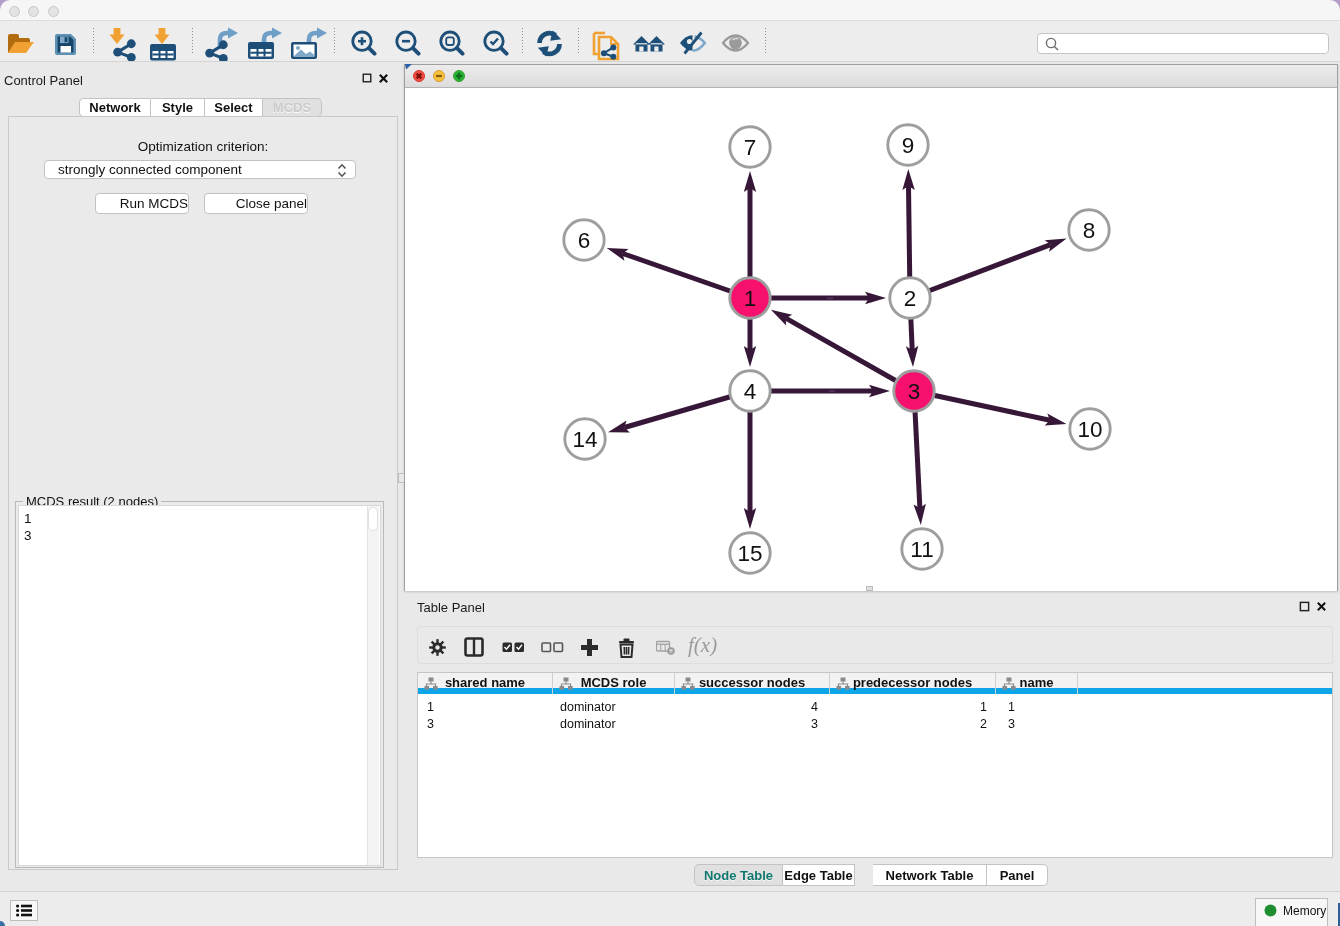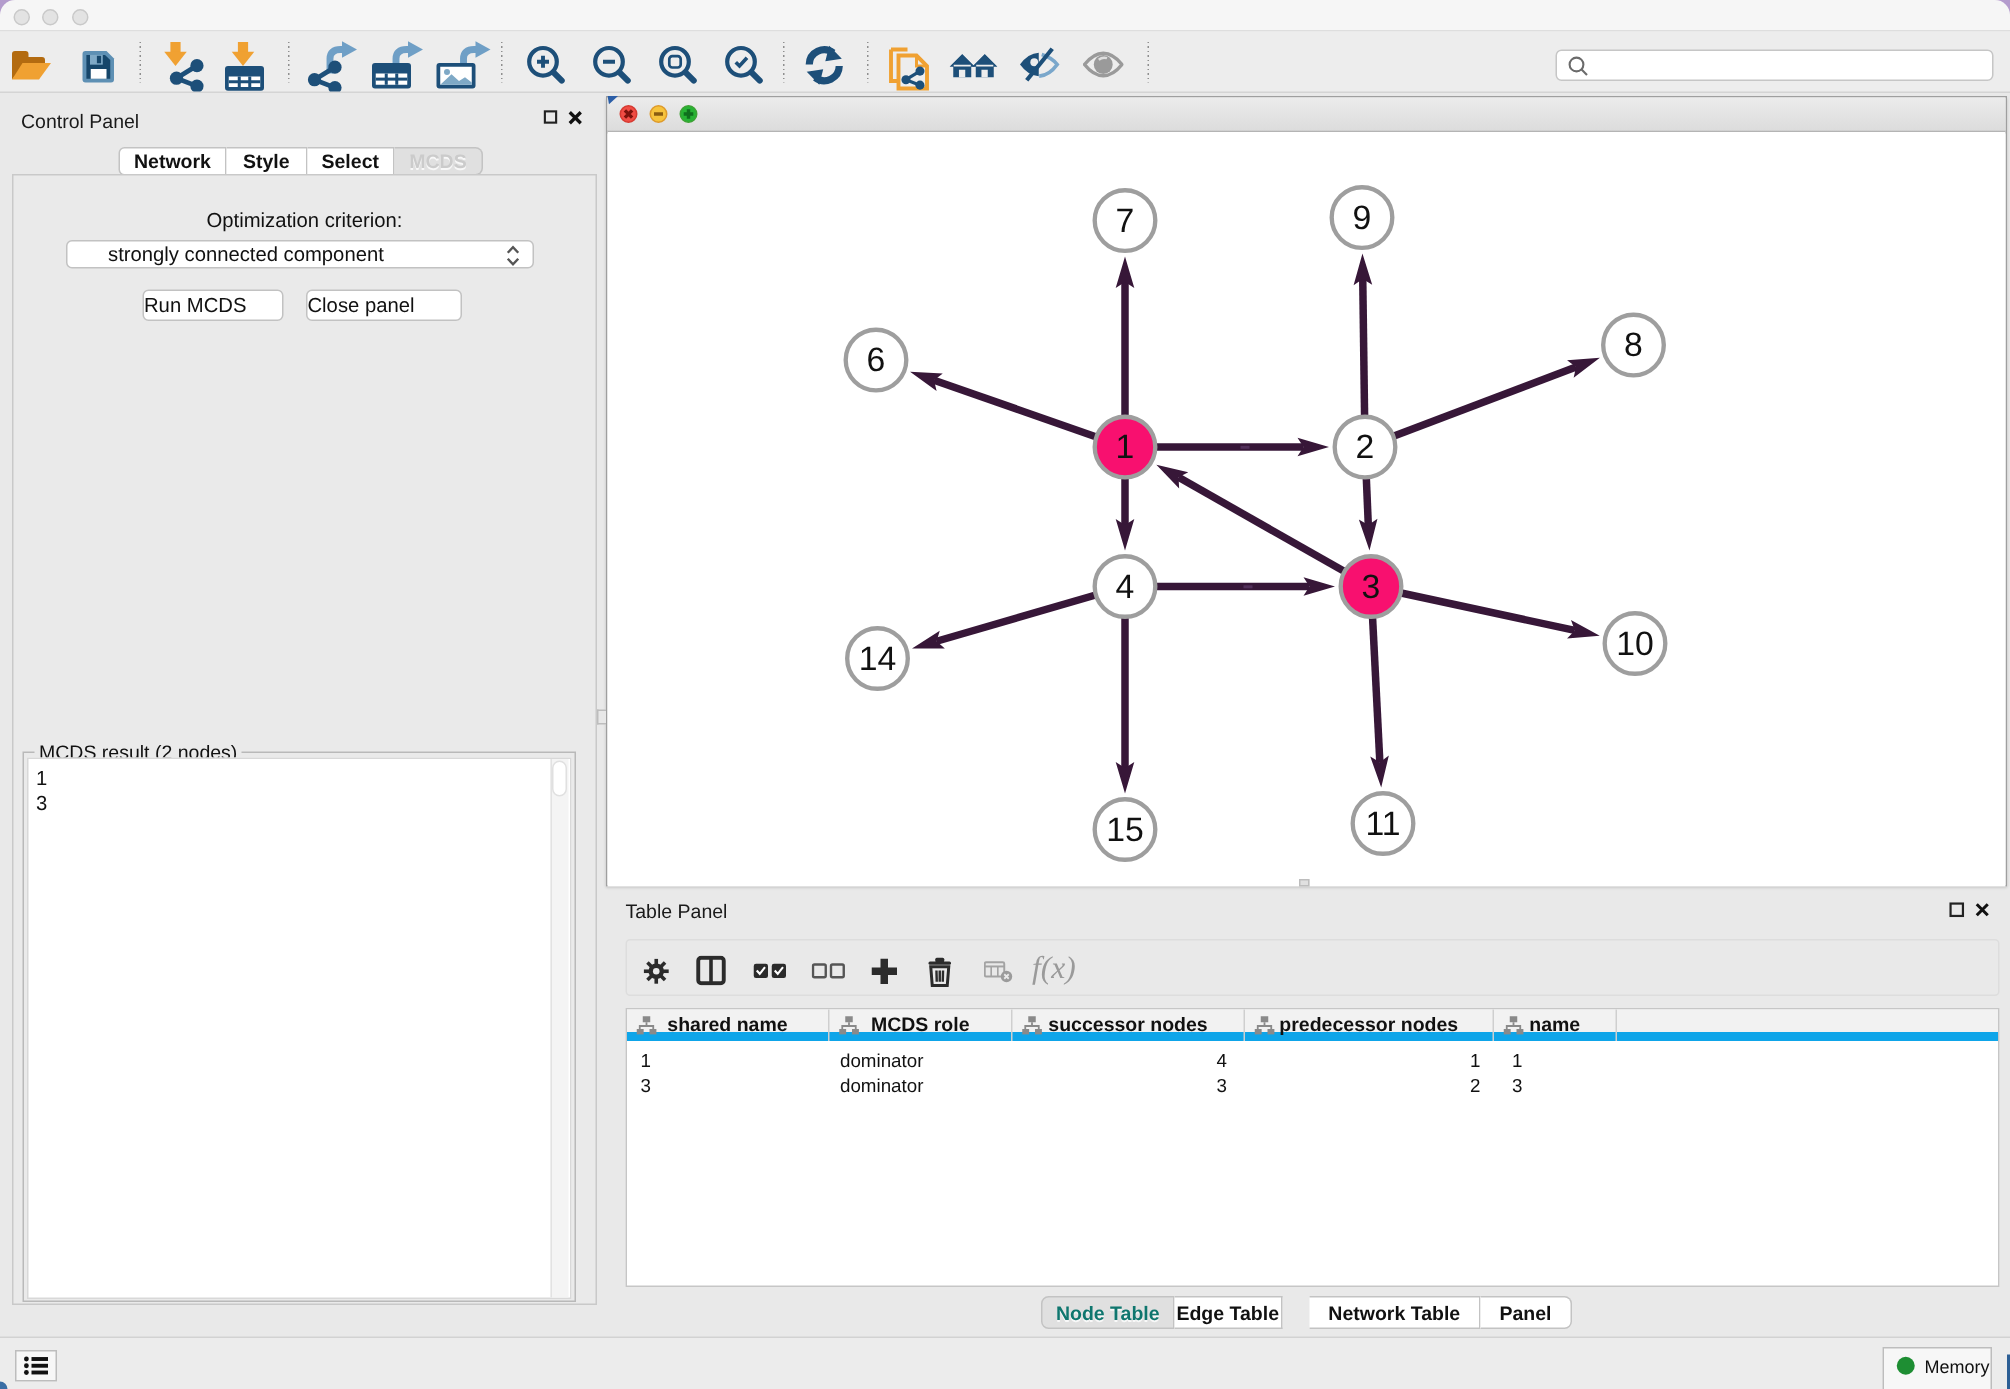--- a/index.html
+++ b/index.html
@@ -9,28 +9,28 @@
 #win { position:absolute; left:0; top:2px; width:1340px; height:924px; background:#e9e9e9; border-radius:10px 10px 0 0; }
 #titlebar { position:absolute; left:0; top:0; width:1340px; height:21px; background:#f6f6f6; border-radius:10px 10px 0 0; border-bottom:1px solid #dedede; }
 .tl { position:absolute; top:6px; width:11px; height:11px; border-radius:50%; background:#e3e3e3; border:1px solid #c9c9c9; }
 #title-text { position:absolute; top:4px; left:0; width:100%; text-align:center; font-size:13.5px; color:#9e9e9e; }
 #toolbar { position:absolute; left:0; top:21px; width:1340px; height:41px; background:#ededed; border-bottom:1px solid #d4d4d4; }
 .sep { position:absolute; top:7px; height:27px; width:1px; background:repeating-linear-gradient(#8f8f8f 0 1px, transparent 1px 3px); }
 .icon { position:absolute; }
 #search { position:absolute; left:1037px; top:12px; width:292px; height:21px; background:#fff; border:1px solid #c6c6c6; border-radius:4px; }
 
 #cp-head { position:absolute; left:0; top:62px; width:404px; height:28px; }
-#cp-title { position:absolute; left:14px; top:11px; font-size:13px; color:#1a1a1a; }
+#cp-title { position:absolute; left:4px; top:11px; font-size:13px; color:#1a1a1a; }
 .tabrow { position:absolute; font-size:13px; }
 .tab { position:absolute; top:0; height:19px; background:#fff; border:1px solid #c3c3c3; color:#111; text-align:center; line-height:18px; font-weight:700; font-size:13px; }
 .tabsel { background:#e0e0e0; color:#cbcbcb; text-shadow:0 1px 0 #f8f8f8; }
 #cp-panel { position:absolute; left:8px; top:116px; width:390px; height:754px; background:#eaeaea; border:1px solid #c9c9c9; }
 #opt-label { position:absolute; left:0; top:22px; width:100%; text-align:center; font-size:13.5px; color:#111; }
-#opt-select { position:absolute; left:35px; top:43px; width:312px; height:19px; background:#fff; border:1px solid #c2c2c2; border-radius:4px; font-size:13.5px; color:#111; line-height:17px; padding-left:27px; }
-.btn { position:absolute; height:21px; background:#fff; border:1px solid #c2c2c2; border-radius:4px; font-size:13.5px; color:#111; text-align:left; line-height:19px; }
+#opt-select { position:absolute; left:35px; top:43px; width:312px; height:19px; background:#fff; border:1px solid #c2c2c2; border-radius:4px; font-size:13.5px; color:#111; line-height:17px; padding-left:13px; }
+.btn { position:absolute; height:21px; background:#fff; border:1px solid #c2c2c2; border-radius:4px; font-size:13.5px; color:#111; text-align:right; line-height:19px; }
 #fieldset { position:absolute; left:6px; top:384px; width:369px; height:367px; border:1px solid #b9b9b9; }
 #fs-legend { position:absolute; left:7px; top:-8px; background:#eaeaea; padding:0 3px; font-size:13px; color:#111; }
 #fs-white { position:absolute; left:2px; top:3px; width:363px; height:361px; background:#fff; border:1px solid #d8d8d8; }
 #fs-scroll { position:absolute; right:1px; top:0px; width:12px; height:359px; background:#f4f4f4; border-left:1px solid #e2e2e2; }
 #fs-thumb { position:absolute; right:1px; top:1px; width:10px; height:24px; background:#fff; border:1px solid #e0e0e0; border-radius:5px; }
 
 #netwin { position:absolute; left:404px; top:64px; width:934px; height:527px; background:#fff; border:1px solid #9f9f9f; box-shadow:0 1px 2px rgba(0,0,0,.18); }
 #net-titlebar { position:absolute; left:0; top:0; width:100%; height:23px; background:linear-gradient(#ececec,#dcdcdc); border-bottom:1px solid #b4b4b4; }
 .mtl { position:absolute; top:5px; width:12px; height:12px; border-radius:50%; }
 #net-title { position:absolute; top:4px; left:0; width:100%; text-align:center; font-size:13.5px; font-weight:700; color:#222; }

